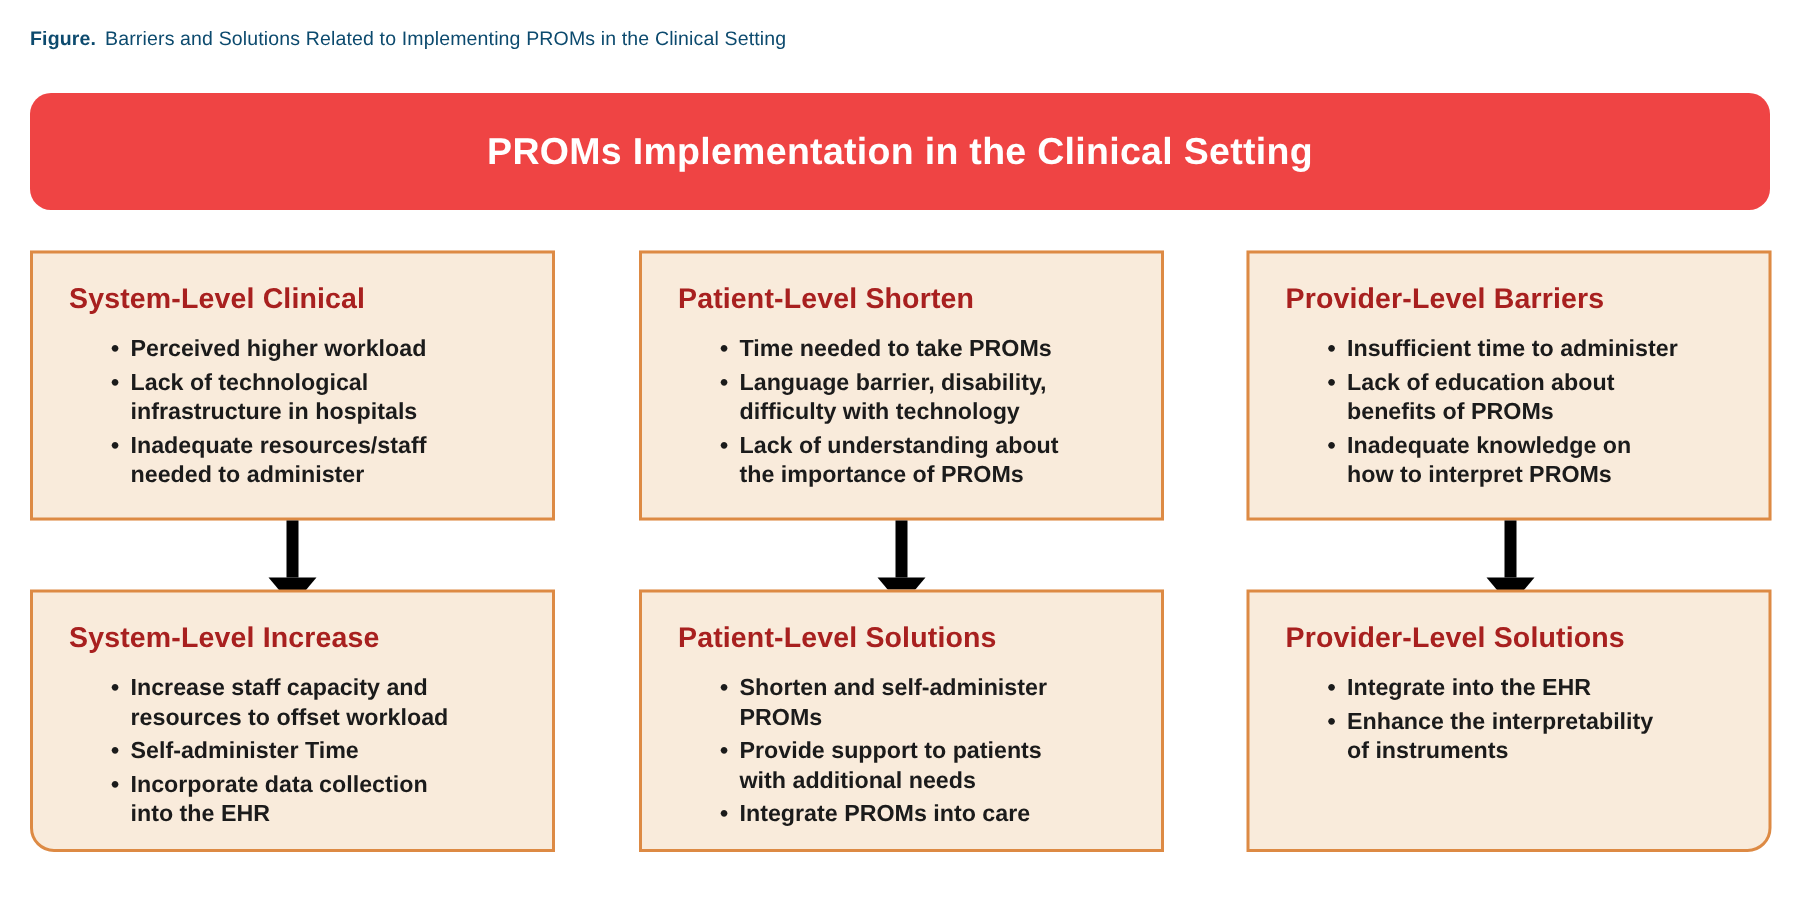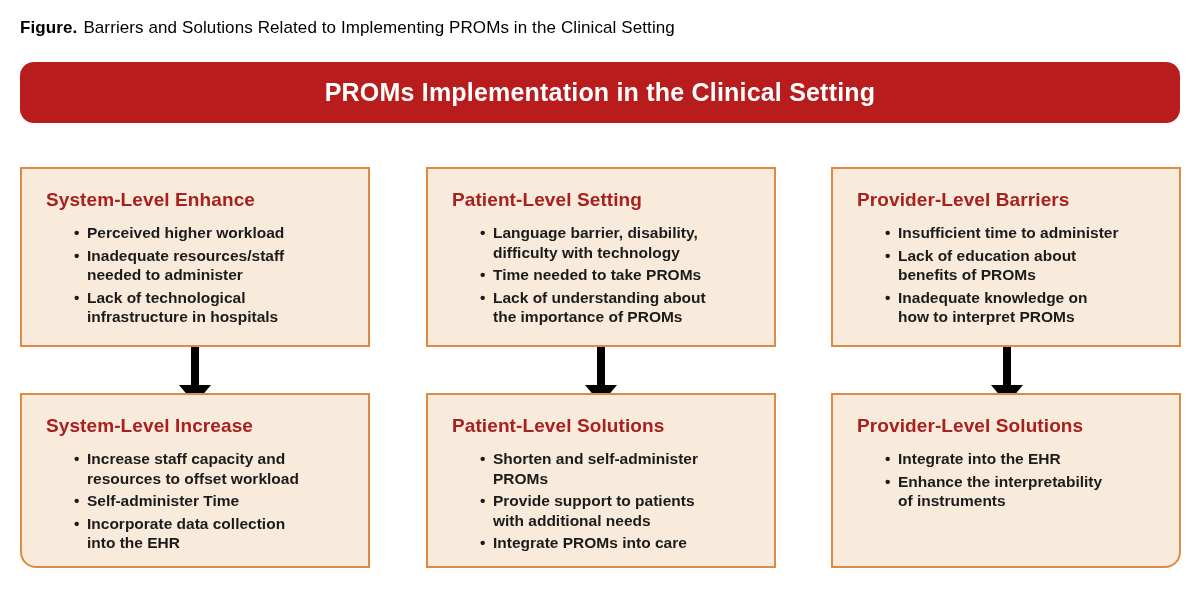--- a/index.html
+++ b/index.html
@@ -10,34 +10,34 @@
     background: #ffffff;
     font-family: "Liberation Sans", sans-serif;
     overflow: hidden;
   }
 
   
   .caption {
     position: absolute;
     left: 20px;
     top: 18px;
-    font-size: 17px;
-    color: #000000;
+    font-size: 13px;
+    color: #0c4a6e;
     letter-spacing: 0.1px;
   }
   .caption-prefix { font-weight: bold; margin-right: 6px; }
 
   
   .banner {
     position: absolute;
     left: 20px;
     top: 62px;
     width: 1160px;
-    height: 61px;
-    background: #b91c1c;
+    height: 78px;
+    background: #ef4444;
     border-radius: 14px;
     display: flex;
     align-items: center;
     justify-content: center;
   }
   .banner-title {
     color: #ffffff;
     font-size: 25px;
     font-weight: bold;
     letter-spacing: 0.2px;
@@ -121,50 +121,50 @@
 
   <div class="caption">
     <span class="caption-prefix">Figure.</span><span>Barriers and Solutions Related to Implementing PROMs in the Clinical Setting</span>
   </div>
 
   <div class="banner">
     <span class="banner-title">PROMs Implementation in the Clinical Setting</span>
   </div>
 
   <div class="box row-barrier col0">
-    <h2 class="box-title">System-Level Enhance</h2>
+    <h2 class="box-title">System-Level Clinical</h2>
     <ul class="bullets">
       <li>Perceived higher workload</li>
+      <li>Lack of technological
+infrastructure in hospitals</li>
       <li>Inadequate resources/staff
 needed to administer</li>
-      <li>Lack of technological
-infrastructure in hospitals</li>
     </ul>
   </div>
   <div class="arrow arrow-c0">
     <div class="arrow-shaft"></div>
     <div class="arrow-head"></div>
   </div>
   <div class="box row-solution col0 round-bl">
     <h2 class="box-title">System-Level Increase</h2>
     <ul class="bullets">
       <li>Increase staff capacity and
 resources to offset workload</li>
       <li>Self-administer Time</li>
       <li>Incorporate data collection
 into the EHR</li>
     </ul>
   </div>
 
   <div class="box row-barrier col1">
-    <h2 class="box-title">Patient-Level Setting</h2>
-    <ul class="bullets">
+    <h2 class="box-title">Patient-Level Shorten</h2>
+    <ul class="bullets">
+      <li>Time needed to take PROMs</li>
       <li>Language barrier, disability,
 difficulty with technology</li>
-      <li>Time needed to take PROMs</li>
       <li>Lack of understanding about
 the importance of PROMs</li>
     </ul>
   </div>
   <div class="arrow arrow-c1">
     <div class="arrow-shaft"></div>
     <div class="arrow-head"></div>
   </div>
   <div class="box row-barrier col2">
     <h2 class="box-title">Provider-Level Barriers</h2>

